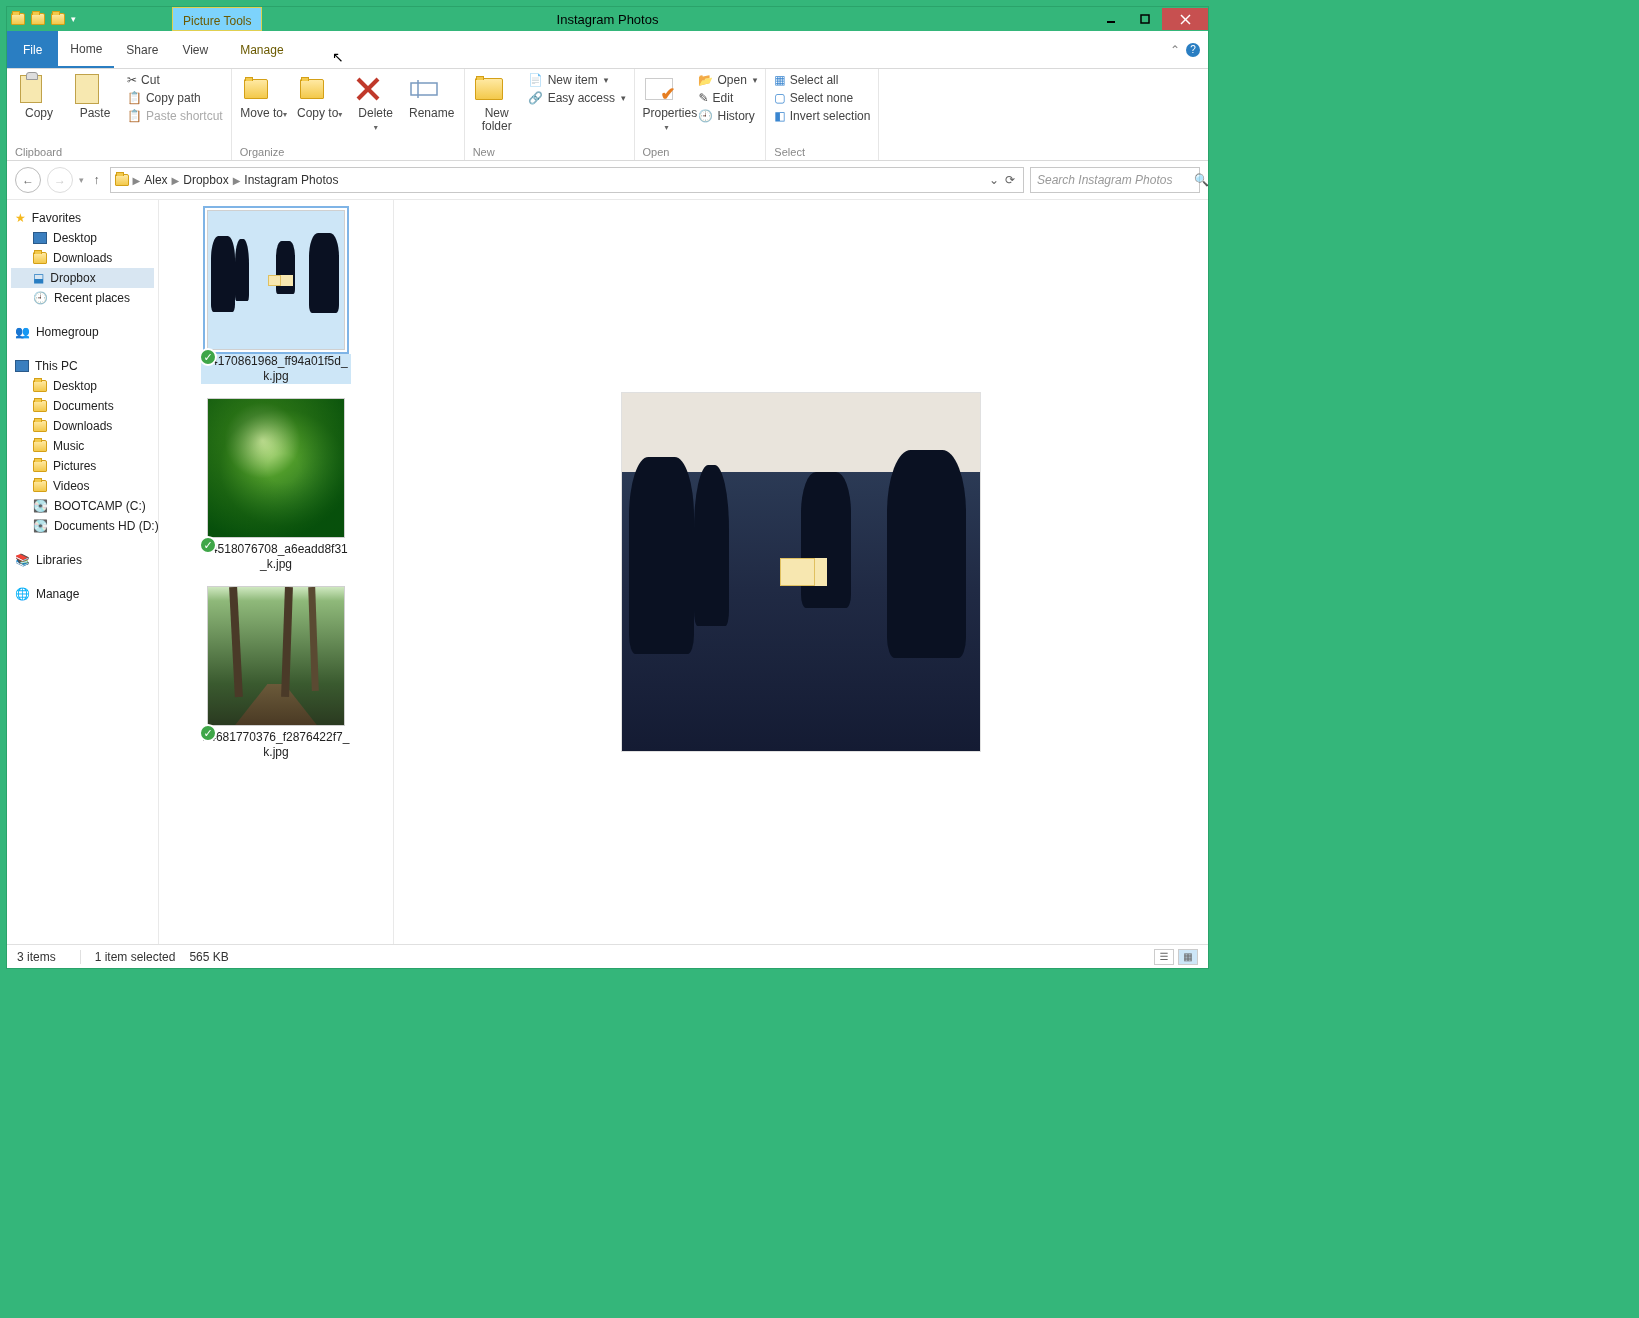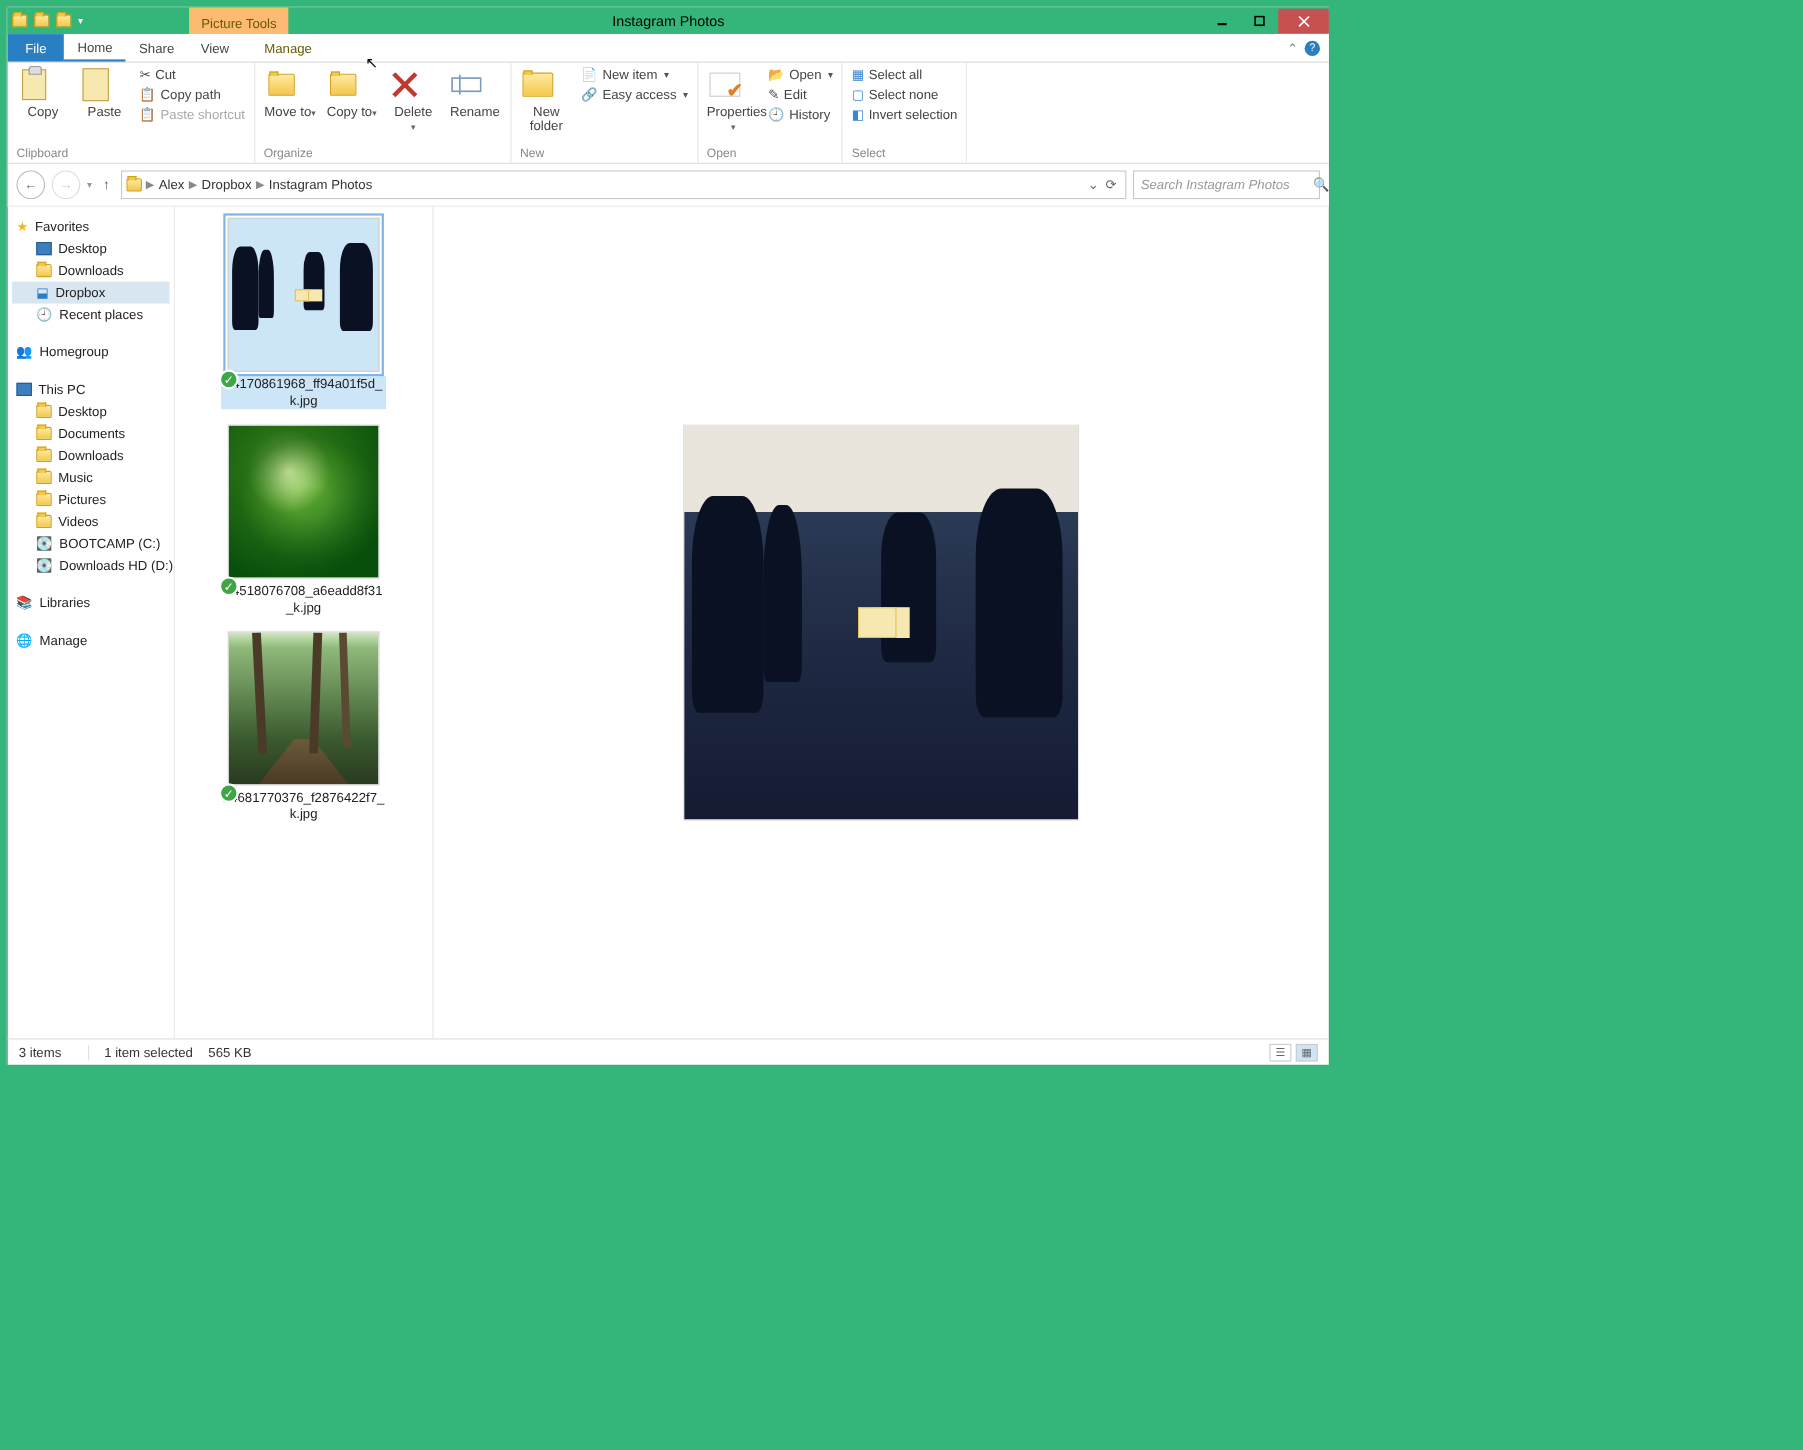--- a/index.html
+++ b/index.html
@@ -5,28 +5,28 @@
 * { box-sizing: border-box; margin: 0; padding: 0; font-family: "Segoe UI", sans-serif; font-size: 12px; }
 body { background: #34b67a; padding: 6px; width: 1215px; height: 975px; overflow: hidden; }
 .window { background: #fff; width: 100%; height: 100%; display: flex; flex-direction: column; border: 1px solid #2aa36a; }
 
 
 .titlebar { background: #34b67a; height: 24px; display: flex; align-items: center; position: relative; }
 .qat { display: flex; gap: 2px; padding: 0 4px; align-items: center; }
 .folder-glyph { width: 14px; height: 12px; background: linear-gradient(#ffe9a3,#f3c94b); border: 1px solid #d4a017; border-radius: 1px 2px 1px 1px; position: relative; display: inline-block; }
 .folder-glyph::before { content:""; position:absolute; top:-3px; left:0; width:6px; height:3px; background:#f3c94b; border:1px solid #d4a017; border-bottom:none; }
 .title-text { position: absolute; left: 50%; transform: translateX(-50%); color: #000; font-size: 13px; }
-.picture-tools-tab { background: #fdba74; padding: 3px 10px; color: #6b5a00; font-size: 12px; position: absolute; left: 165px; top: 0; height: 24px; line-height: 20px; border:1px solid #e0d050; }
+.picture-tools-tab { background: #7dd3fc; padding: 3px 10px; color: #6b5a00; font-size: 12px; position: absolute; left: 165px; top: 0; height: 24px; line-height: 20px; border:1px solid #e0d050; }
 .win-controls { margin-left: auto; display: flex; }
 .win-btn { width: 34px; height: 22px; display: flex; align-items: center; justify-content: center; color: #000; }
 .win-btn.close { background: #c75050; color: #fff; width: 46px; }
 .win-btn.close svg { stroke: #fff; }
 
 
-.ribbon-tabs { background: #fff; height: 26px; display: flex; align-items: stretch; border-bottom: 1px solid #d9d9d9; position: relative; }
+.ribbon-tabs { background: #fff; height: 38px; display: flex; align-items: stretch; border-bottom: 1px solid #d9d9d9; position: relative; }
 .ribbon-tab { padding: 0 12px; display: flex; align-items: center; color: #444; cursor: default; }
 .ribbon-tab.file { background: #2a7ec2; color: #fff; padding: 0 16px; }
 .ribbon-tab.active { border-bottom: 2px solid #2a7ec2; }
 .ribbon-tab.manage { color: #6b5a00; }
 .ribbon-help { margin-left: auto; display: flex; align-items: center; gap: 6px; padding-right: 8px; color: #2a7ec2; }
 .ribbon-help .chev { color:#888; }
 
 
 .ribbon { background: #fff; border-bottom: 1px solid #d9d9d9; display: flex; height: 92px; }
 .rgroup { border-right: 1px solid #e6e6e6; padding: 4px 8px 2px 8px; display: flex; flex-direction: column; }
@@ -387,21 +387,21 @@
         <div class="nav-item">
             <span class="folder-glyph"></span>
             <span>Videos</span>
           </div>
         <div class="nav-item">
             <span>💽</span>
             <span>BOOTCAMP (C:)</span>
           </div>
         <div class="nav-item">
             <span>💽</span>
-            <span>Downloads HD (D:)</span>
+            <span>Documents HD (D:)</span>
           </div>
       </div>
       <div class="nav-group">
         <div class="nav-head">
             <span>📚</span>
             <span>Libraries</span>
           </div>
       </div>
       <div class="nav-group">
         <div class="nav-head">

